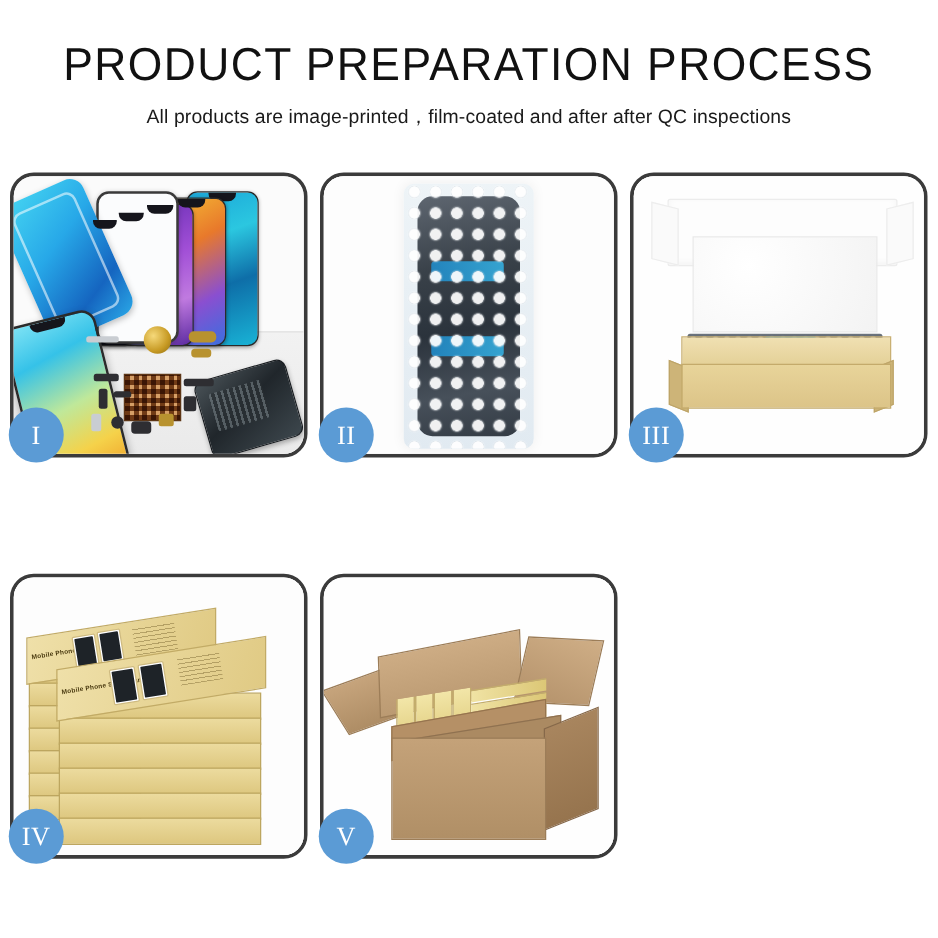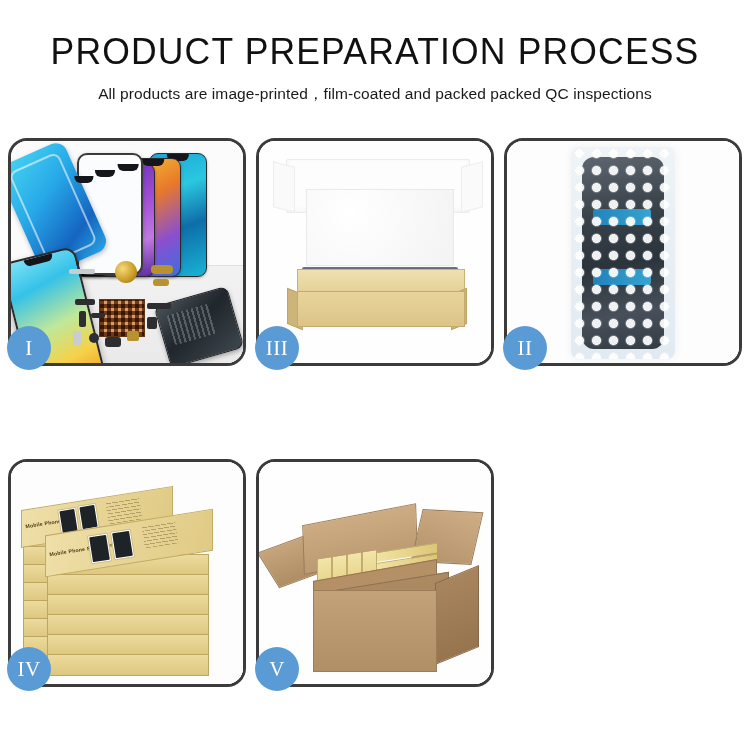--- a/index.html
+++ b/index.html
@@ -305,21 +305,21 @@
   }
   .tapetab{position:absolute;background:#a9885f;border:1px solid #8e7049;}
 </style>
 </head>
 <body>
 
 <div class="page">
 
   <div class="header">
     <div class="title">PRODUCT PREPARATION PROCESS</div>
-    <div class="subtitle">All products are image-printed，film-coated and packed packed QC inspections</div>
+    <div class="subtitle">All products are image-printed，film-coated and after after QC inspections</div>
   </div>
 
   <div class="grid">
 
     <div class="panel">
       <div class="panel-inner p1">
         <div class="floor"></div>
         <div class="hline"></div>
 
         <div class="fan">
@@ -361,47 +361,47 @@
           <div class="pc" style="left:38px;top:78px;width:16px;height:10px;border-radius:3px;"></div>
           <div class="pc" style="left:80px;top:44px;width:24px;height:6px;"></div>
           <div class="pc" style="left:80px;top:58px;width:10px;height:12px;"></div>
           <div class="pc flex" style="left:60px;top:72px;width:12px;height:10px;border-radius:2px;"></div>
         </div>
       </div>
       <div class="badge">I</div>
     </div>
 
     <div class="panel">
+      <div class="panel-inner p2">
+        <div class="bagbg"></div>
+        <div class="bag"></div>
+        <div class="wrapped">
+          <div class="bluebit" style="top:52px;"></div>
+          <div class="bluebit" style="top:112px;"></div>
+        </div>
+        <div class="bubbles2"></div>
+        <div class="bubbles"></div>
+      </div>
+      <div class="badge">II</div>
+    </div>
+
+    <div class="panel">
       <div class="panel-inner">
         <div class="p3bg"></div>
         <div class="lidback"></div>
         <div class="foam"></div>
         <div class="screens">
           <span class="accent"></span>
         </div>
         <div class="traytop"></div>
         <div class="traysideL"></div>
         <div class="traysideR"></div>
         <div class="trayfront"></div>
       </div>
       <div class="badge">III</div>
-    </div>
-
-    <div class="panel">
-      <div class="panel-inner p2">
-        <div class="bagbg"></div>
-        <div class="bag"></div>
-        <div class="wrapped">
-          <div class="bluebit" style="top:52px;"></div>
-          <div class="bluebit" style="top:112px;"></div>
-        </div>
-        <div class="bubbles2"></div>
-        <div class="bubbles"></div>
-      </div>
-      <div class="badge">II</div>
     </div>
 
     <div class="panel">
       <div class="panel-inner">
         <div class="p4bg"></div>
         <div class="stack">
 
           <div class="kbox" style="left:12px;top:66px;width:88px;height:18px;"></div>
           <div class="kbox" style="left:12px;top:84px;width:88px;height:18px;"></div>
           <div class="kbox" style="left:12px;top:102px;width:88px;height:18px;"></div>

